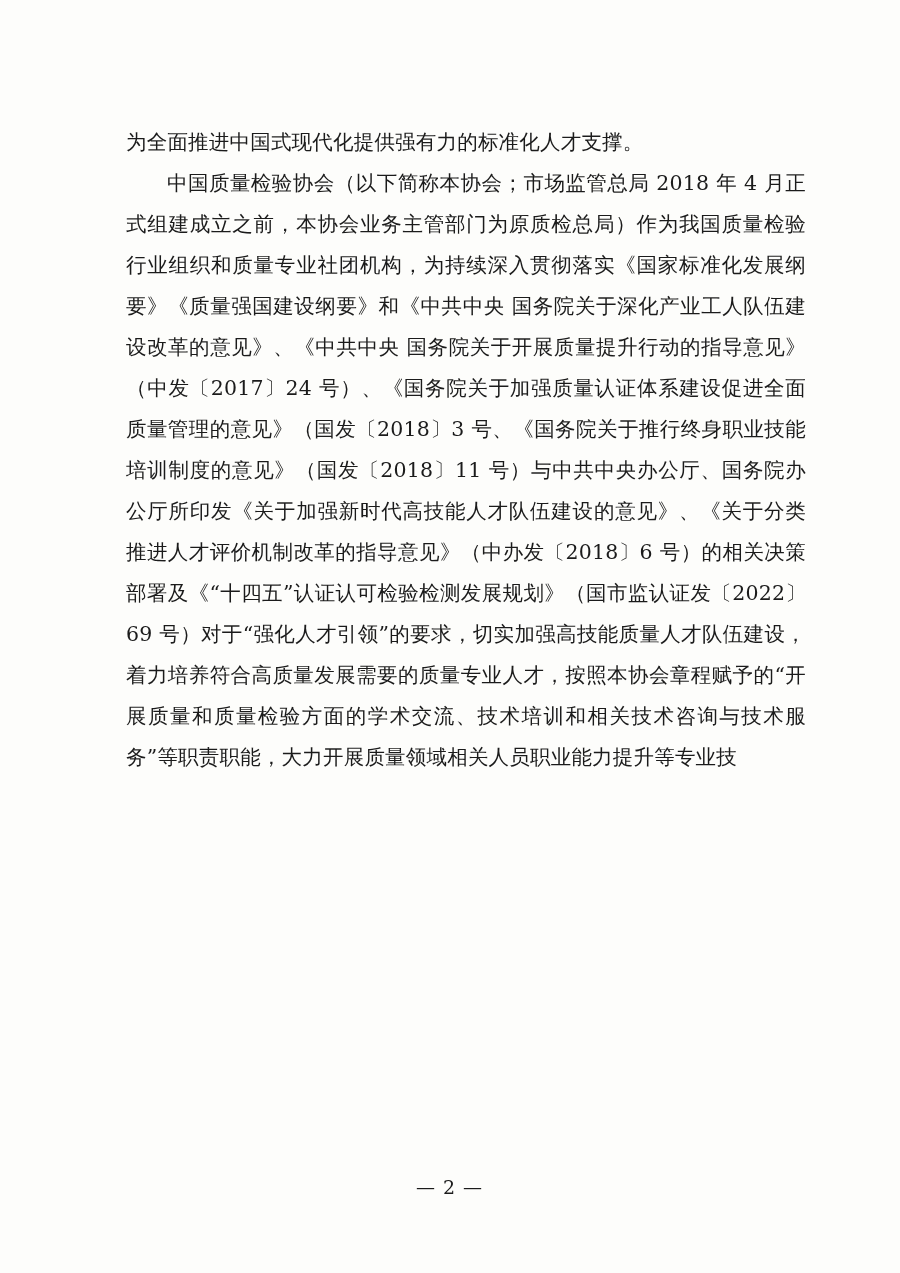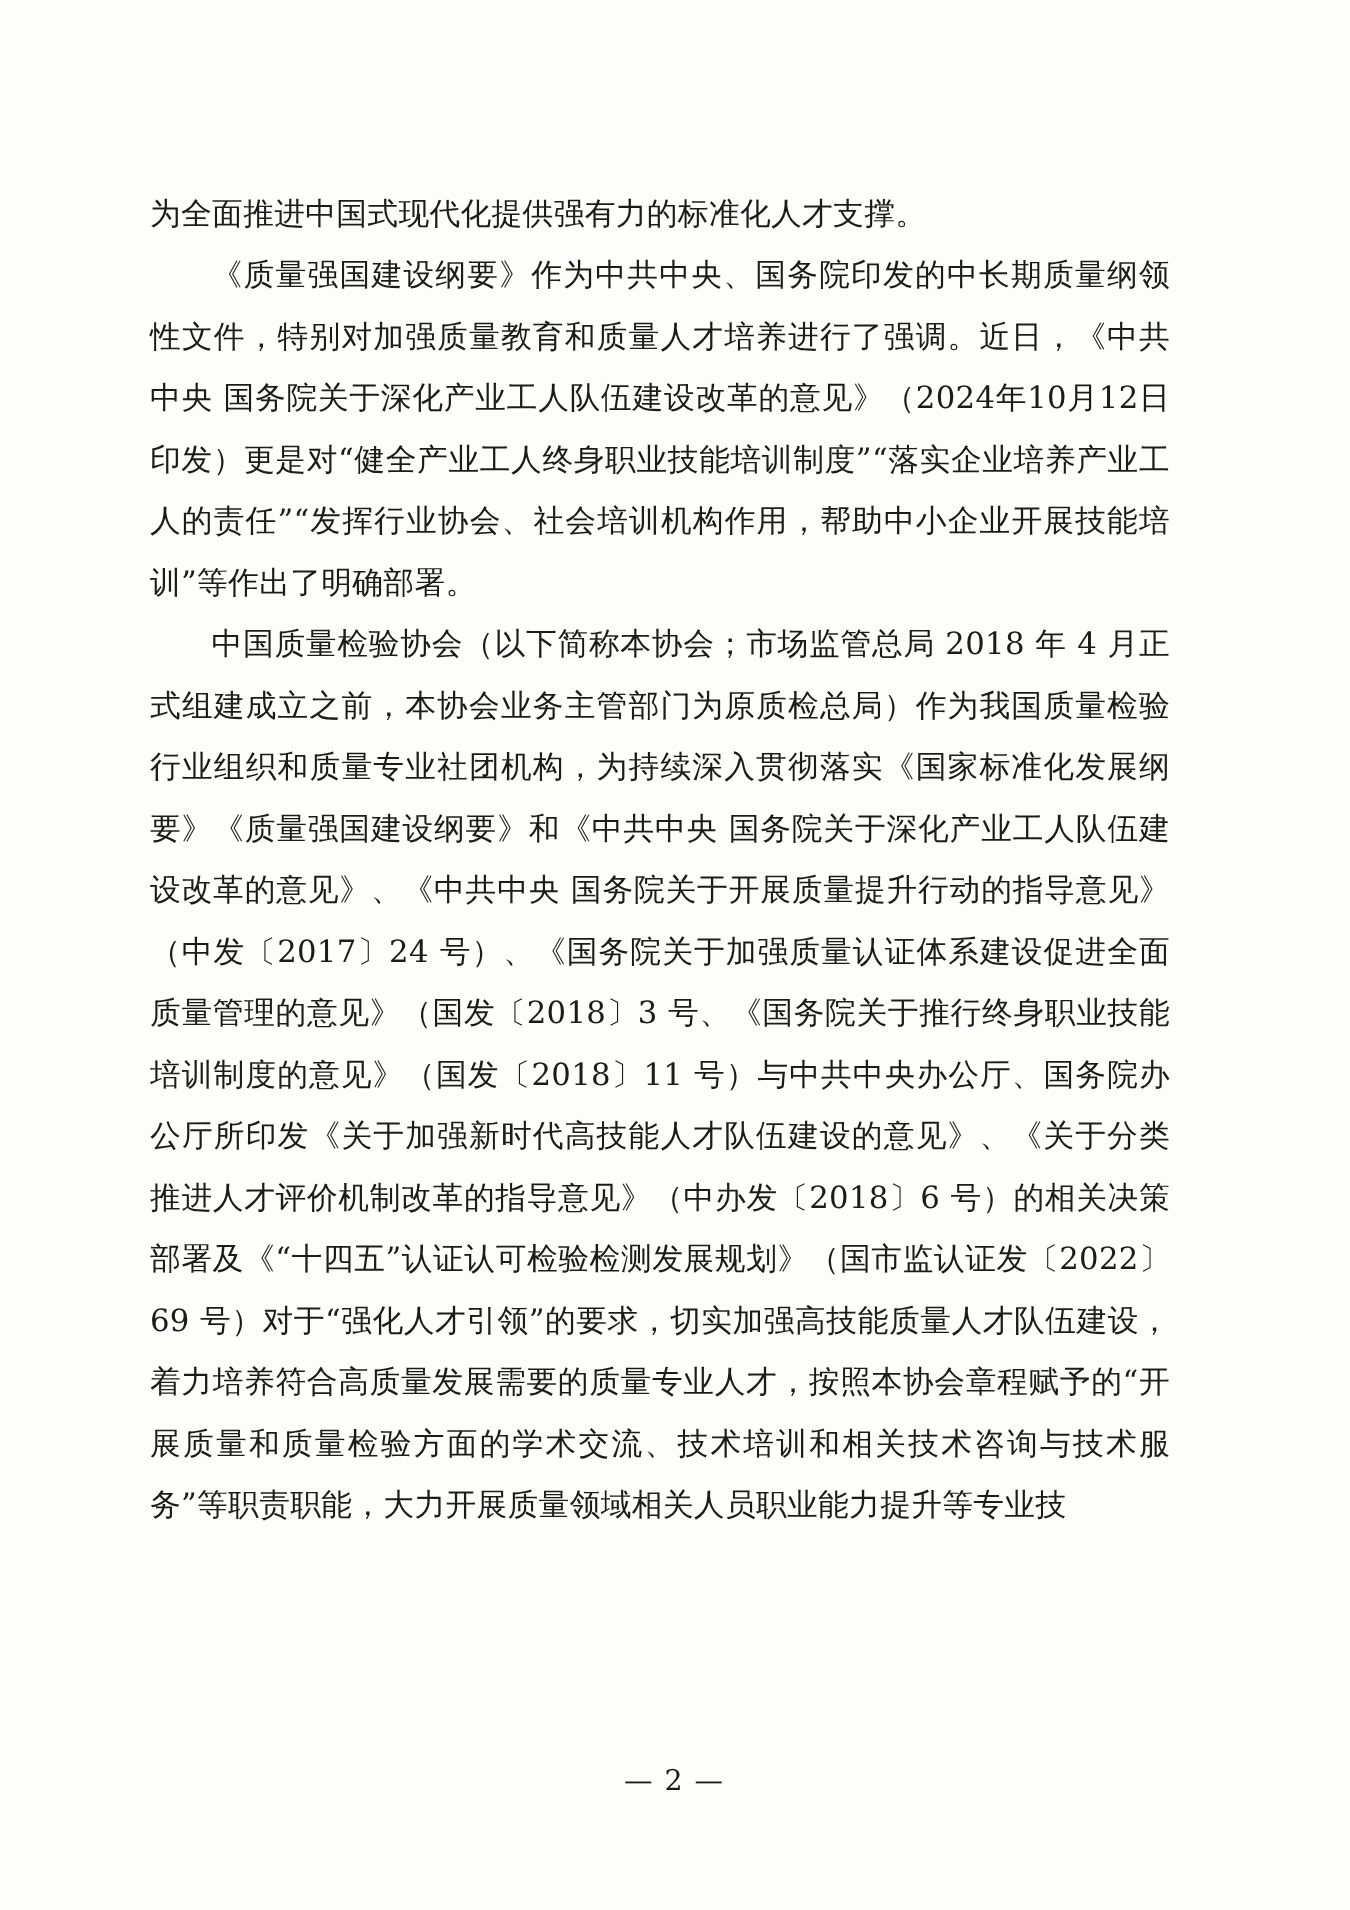--- a/index.html
+++ b/index.html
@@ -16,21 +16,21 @@
   }
   .page {
     position: relative;
     width: 900px;
     height: 1273px;
     background: #fdfdfb;
     box-sizing: border-box;
   }
   .content {
     position: absolute;
-    left: 100px;
+    left: 126px;
     top: 122px;
     width: 680px;
   }
   .para {
     font-size: 20.5px;
     line-height: 41px;
     letter-spacing: 0.2px;
     text-align: justify;
     text-justify: inter-character;
     margin: 0;
@@ -56,21 +56,20 @@
     padding: 0 6px;
   }
 </style>
 </head>
 <body>
 
 <div class="page">
 
   <div class="content">
     <p class="para">为全面推进中国式现代化提供强有力的标准化人才支撑。</p>
-    <p class="para indent">《质量强国建设纲要》作为中共中央、国务院印发的中长期质量纲领性文件，特别对加强质量教育和质量人才培养进行了强调。近日，《中共中央 国务院关于深化产业工人队伍建设改革的意见》（2024年10月12日印发）更是对“健全产业工人终身职业技能培训制度”“落实企业培养产业工人的责任”“发挥行业协会、社会培训机构作用，帮助中小企业开展技能培训”等作出了明确部署。</p>
     <p class="para indent">中国质量检验协会（以下简称本协会；市场监管总局 2018 年 4 月正式组建成立之前，本协会业务主管部门为原质检总局）作为我国质量检验行业组织和质量专业社团机构，为持续深入贯彻落实《国家标准化发展纲要》《质量强国建设纲要》和《中共中央 国务院关于深化产业工人队伍建设改革的意见》、《中共中央 国务院关于开展质量提升行动的指导意见》（中发〔2017〕24 号）、《国务院关于加强质量认证体系建设促进全面质量管理的意见》（国发〔2018〕3 号、《国务院关于推行终身职业技能培训制度的意见》（国发〔2018〕11 号）与中共中央办公厅、国务院办公厅所印发《关于加强新时代高技能人才队伍建设的意见》、《关于分类推进人才评价机制改革的指导意见》（中办发〔2018〕6 号）的相关决策部署及《“十四五”认证认可检验检测发展规划》（国市监认证发〔2022〕69 号）对于“强化人才引领”的要求，切实加强高技能质量人才队伍建设，着力培养符合高质量发展需要的质量专业人才，按照本协会章程赋予的“开展质量和质量检验方面的学术交流、技术培训和相关技术咨询与技术服务”等职责职能，大力开展质量领域相关人员职业能力提升等专业技</p>
   </div>
 
   <div class="footer">
     <span class="page-number">
       <span class="dash">—</span><span>2</span><span class="dash">—</span>
     </span>
   </div>
 
 </div>

